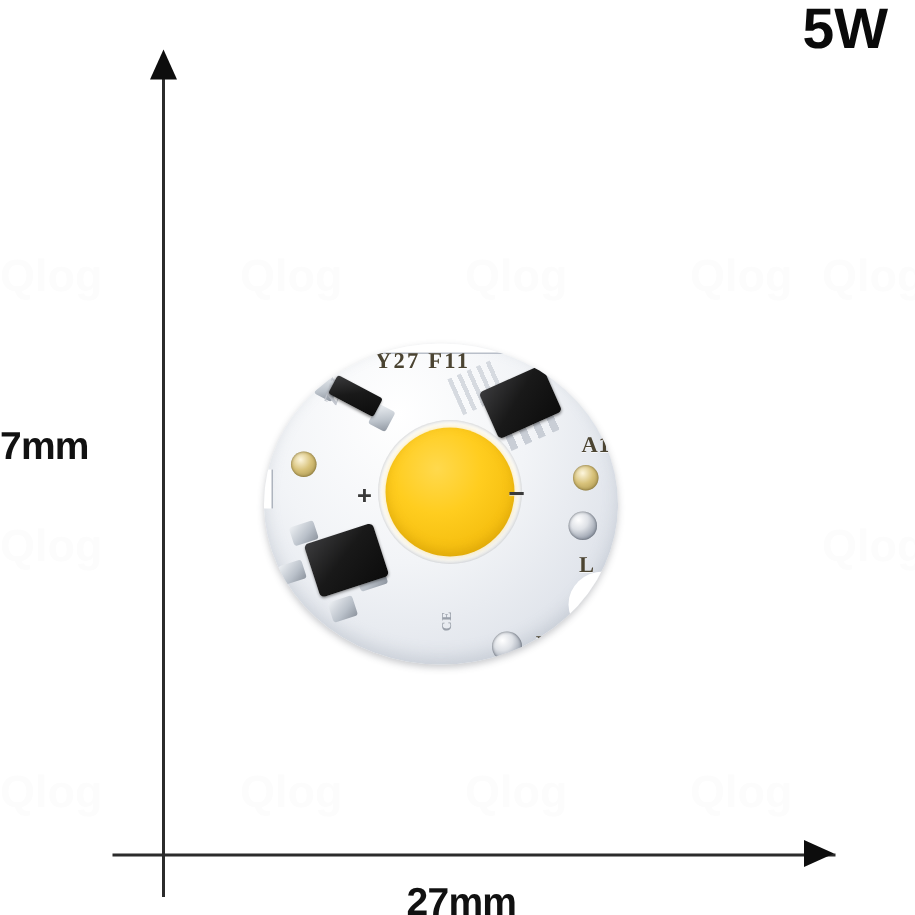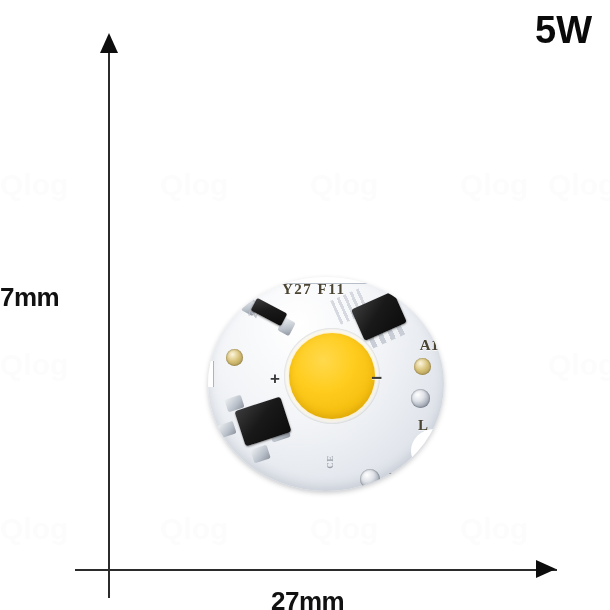--- a/index.html
+++ b/index.html
@@ -94,42 +94,41 @@
     left: 271px;
     top: 586px;
     font-size: 26px;
     letter-spacing: -0.5px;
   }
 
   
   .spec-block {
     position: absolute;
     right: 18px;
-    top: 10px;
+    top: 0;
     z-index: 4;
     text-align: left;
   }
   .spec-line {
     font-family: "Liberation Sans", sans-serif;
     font-weight: 700;
     font-size: 38px;
     line-height: 1.08;
     color: #0a0a0a;
     letter-spacing: 0px;
   }
 
   
   .module-wrap {
     position: absolute;
-    left: 208px;
+    left: 176px;
     top: 229px;
     width: 236px;
     height: 214px;
     z-index: 2;
-    margin-top: 48px;
   }
   .pcb {
     position: absolute;
     left: 0;
     top: 0;
     width: 236px;
     height: 214px;
     border-radius: 50%;
     background:
       radial-gradient(ellipse at 38% 22%, #ffffff 0%, #f2f4f7 42%, #dfe3ea 78%, #c8ccd5 100%);

